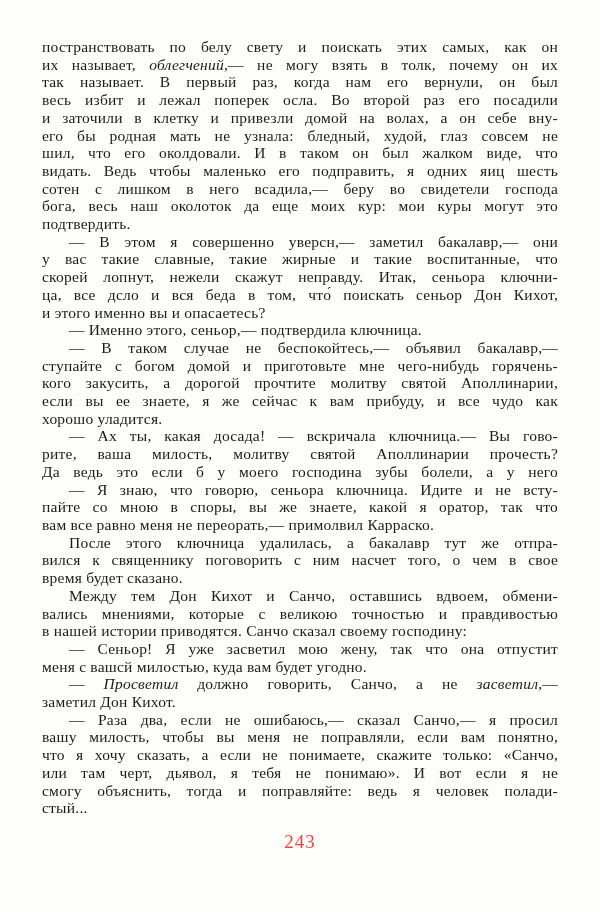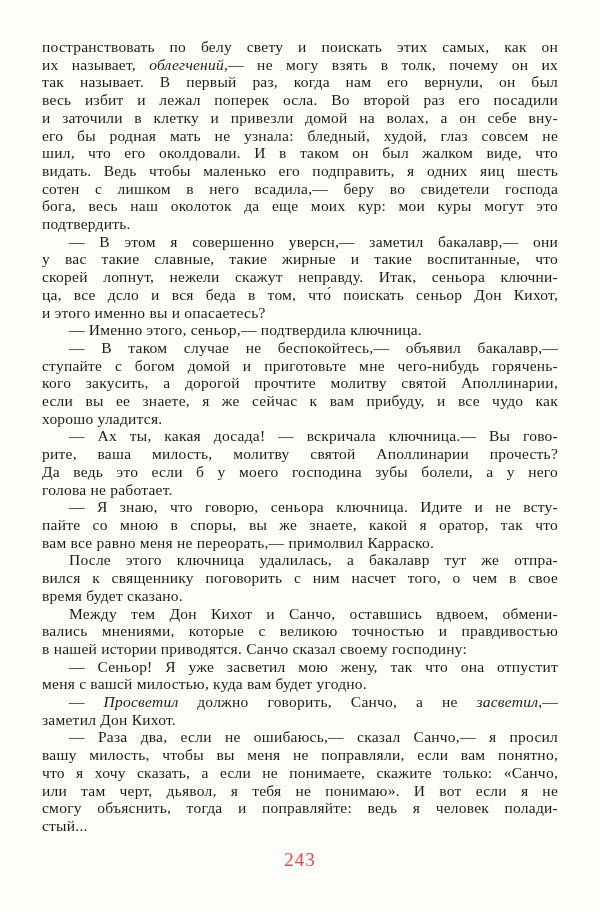--- a/index.html
+++ b/index.html
@@ -84,21 +84,20 @@
         <div class="line indent"><span>— В таком случае не беспокойтесь,— объявил бакалавр,—</span></div>
         <div class="line"><span>ступайте с богом домой и приготовьте мне чего-нибудь горячень-</span></div>
         <div class="line"><span>кого закусить, а дорогой прочтите молитву святой Аполлинарии,</span></div>
         <div class="line"><span>если вы ее знаете, я же сейчас к вам прибуду, и все чудо как</span></div>
         <div class="line last"><span>хорошо уладится.</span></div>
       </div>
       <div class="para">
         <div class="line indent"><span>— Ах ты, какая досада! — вскричала ключница.— Вы гово-</span></div>
         <div class="line"><span>рите, ваша милость, молитву святой Аполлинарии прочесть?</span></div>
         <div class="line"><span>Да ведь это если б у моего господина зубы болели, а у него</span></div>
-        <div class="line last"><span>голова не работает.</span></div>
       </div>
       <div class="para">
         <div class="line indent"><span>— Я знаю, что говорю, сеньора ключница. Идите и не всту-</span></div>
         <div class="line"><span>пайте со мною в споры, вы же знаете, какой я оратор, так что</span></div>
         <div class="line last"><span>вам все равно меня не переорать,— примолвил Карраско.</span></div>
       </div>
       <div class="para">
         <div class="line indent"><span>После этого ключница удалилась, а бакалавр тут же отпра-</span></div>
         <div class="line"><span>вился к священнику поговорить с ним насчет того, о чем в свое</span></div>
         <div class="line last"><span>время будет сказано.</span></div>

